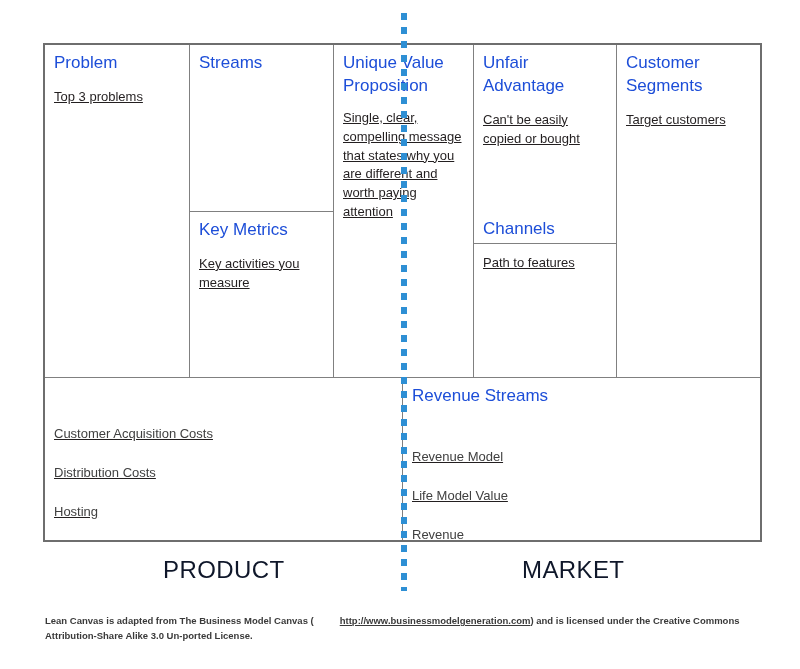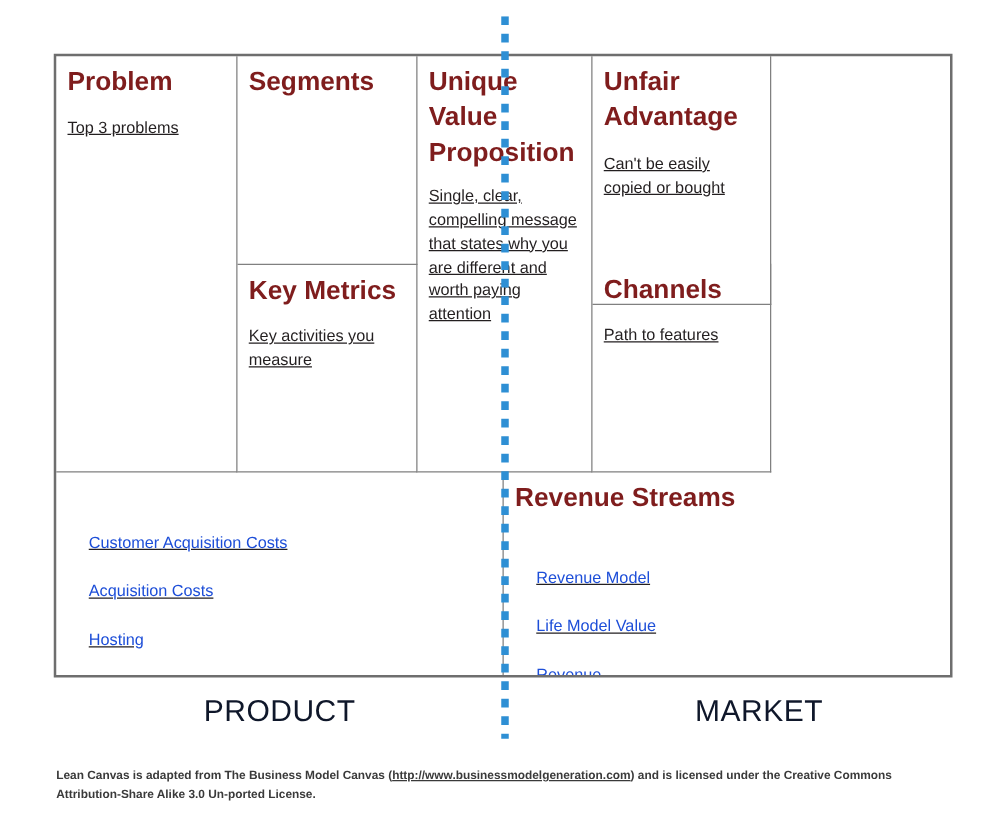--- a/index.html
+++ b/index.html
@@ -41,43 +41,42 @@
     box-sizing: border-box;
     padding: 7px 9px 6px 9px;
     overflow: hidden;
   }
 
   
   .bdr-r { border-right: 1px solid #808080; }
   .bdr-b { border-bottom: 1px solid #808080; }
 
   .cell-title {
-    color: #7f1d1d;
-    font-size: 21px;
+    color: #1d4ed8;
+    font-size: 17px;
     line-height: 1.35;
-    font-weight: 700;
+    font-weight: 400;
     margin: 0 0 0 0;
     white-space: pre-line;
   }
   .cell-body {
     font-size: 13px;
     line-height: 1.45;
     color: #231f20;
     margin-top: 13px;
     white-space: pre-line;
     text-decoration: underline;
   }
   .cell-body.tight { margin-top: 11px; }
   .cell-body.indent { margin-left: 5px; }
 
   .list-line {
     font-size: 13px;
     line-height: 1.55;
-    color: #1d4ed8;
-    margin-left: 17px;
+    color: #404040;
   }
 
   
   #dashed-divider {
     position: absolute;
     left: 401px;
     top: 13px;
     width: 6px;
     height: 578px;
     background-image: linear-gradient(
@@ -90,52 +89,53 @@
 
   
   .pm-label {
     position: absolute;
     font-size: 24px;
     color: #0f172a;
     letter-spacing: 0.4px;
     font-weight: 400;
   }
   #label-product { left: 163px; top: 556px; }
-  #label-market  { left: 556px; top: 556px; }
+  #label-market  { left: 522px; top: 556px; }
 
   
   #footer-note {
     position: absolute;
     left: 45px;
     top: 614px;
     width: 700px;
     font-size: 9.5px;
     line-height: 1.55;
     color: #3a3a3a;
     font-weight: bold;
   }
   #footer-note .lnk {
     color: #3a3a3a;
     text-decoration: underline;
+    margin-left: 26px;
   }
 </style>
 </head>
 <body>
 
 <div id="canvas-wrap">
 
   <div id="canvas-grid">
 
     <div class="cell bdr-r bdr-b" style="left:0; top:0; width:145px; height:333px;">
       <div class="cell-title">Problem</div>
       <div class="cell-body">Top 3 problems</div>
     </div>
 
     <div class="cell bdr-r bdr-b" style="left:145px; top:0; width:144px; height:167px;">
-      <div class="cell-title">Segments</div>
+      <div class="cell-title">Streams</div>
     </div>
 
     <div class="cell bdr-r bdr-b" style="left:145px; top:167px; width:144px; height:166px;">
       <div class="cell-title">Key Metrics</div>
       <div class="cell-body">Key activities you measure</div>
     </div>
 
     <div class="cell bdr-r bdr-b" style="left:289px; top:0; width:140px; height:333px;">
       <div class="cell-title">Unique Value Proposition</div>
       <div class="cell-body tight">Single, clear, compelling message that states why you are different and worth paying attention</div>
@@ -144,25 +144,29 @@
     <div class="cell bdr-r bdr-b" style="left:429px; top:0; width:143px; height:199px;">
       <div class="cell-title">Unfair Advantage</div>
       <div class="cell-body">Can't be easily copied or bought</div>
     </div>
 
     <div class="cell bdr-r bdr-b" style="left:429px; top:166px; width:143px; height:167px;">
       <div class="cell-title">Channels</div>
       <div class="cell-body">Path to features</div>
     </div>
 
+    <div class="cell bdr-b" style="left:572px; top:0; width:143px; height:333px;">
+      <div class="cell-title">Customer Segments</div>
+      <div class="cell-body">Target customers</div>
+    </div>
 
     <div class="cell bdr-r" style="left:0; top:333px; width:358px; height:162px;">
       <div class="cell-body" style="margin-top:20px;">
         <div class="list-line">Customer Acquisition Costs</div>
-        <div class="list-line">Acquisition Costs</div>
+        <div class="list-line">Distribution Costs</div>
         <div class="list-line">Hosting</div>
         
       </div>
     </div>
 
     <div class="cell" style="left:358px; top:333px; width:357px; height:162px;">
       <div class="cell-title">Revenue Streams</div>
       <div class="cell-body" style="margin-top:20px;">
         <div class="list-line">Revenue Model</div>
         <div class="list-line">Life Model Value</div>

